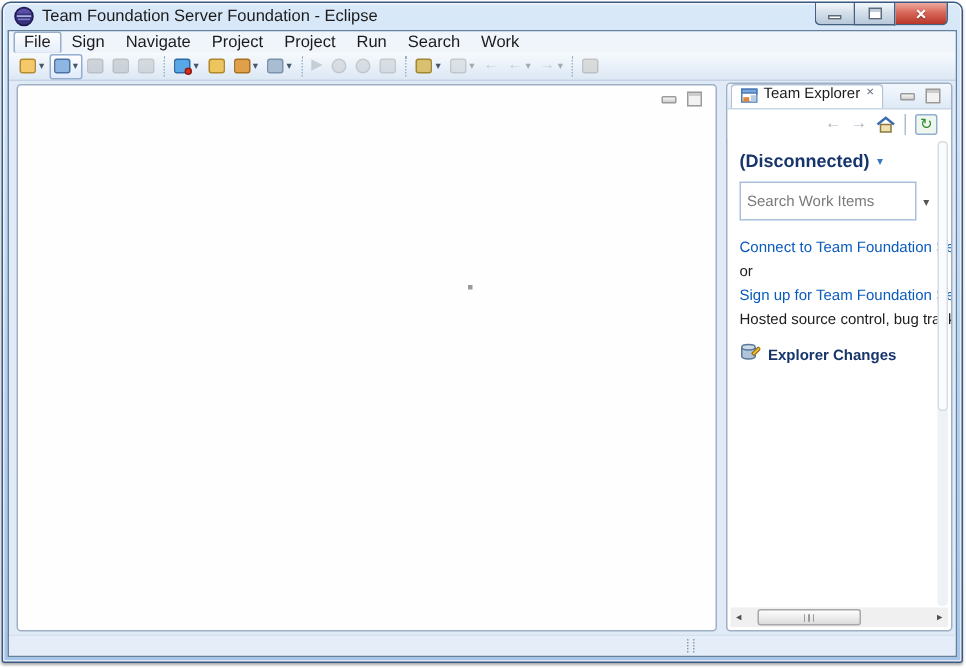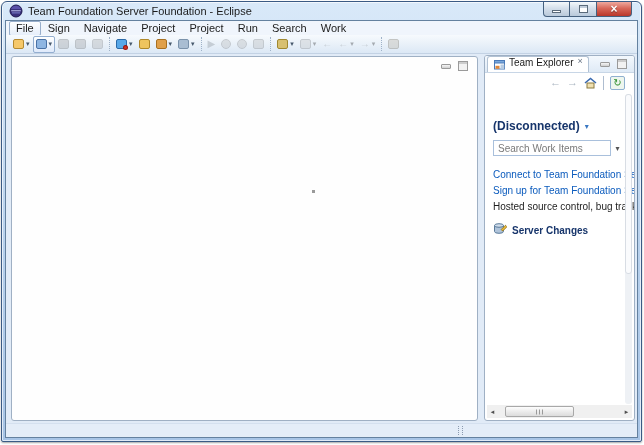--- a/index.html
+++ b/index.html
@@ -88,26 +88,26 @@
   .tab-close { font-size:9px; color:#6a7686; line-height:1; margin-left:1px; }
   .tabrow .mini-controls { position:absolute; right:7px; top:3px; }
 
   .view-toolbar { height:19px; display:flex; align-items:center; justify-content:flex-end;
     gap:6px; padding-right:9px; background:#fff; }
   .vt-btn { font-size:11px; line-height:1; display:flex; align-items:center; justify-content:center; }
   .vt-btn.nav { color:#a9b4c0; font-weight:bold; }
   .vt-refresh { width:15px; height:14px; border:1px solid #8fb0d0; border-radius:2px;
     background:#eef6ee; color:#2f8f2f; font-size:10px; display:flex; align-items:center; justify-content:center; }
 
-  .view-content { padding:4px 10px 0 8px;margin-top:19px; }
+  .view-content { padding:4px 10px 0 8px; }
   .ctx-row { margin-top:4px; display:flex; align-items:center; gap:5px; }
   .ctx-label { font-size:12px; font-weight:bold; color:#17356b; }
   .ctx-dd { font-size:8px; color:#3a77c2; }
   .search-row { margin-top:7px; display:flex; align-items:center; }
-  .search-row input { flex:1; height:16px; border:1px solid #a9c0dc; font-size:10px;
+  .search-row input { flex:1; height:26px; border:1px solid #a9c0dc; font-size:10px;
     font-family:"Liberation Sans",sans-serif; padding:0 4px; color:#333; min-width:0; }
   .search-row input::placeholder { color:#7a7a7a; }
   .search-dd { width:13px; text-align:center; font-size:8px; color:#555; }
 
   .links { margin-top:13px; font-size:10px; }
   .links a { color:#0b5bbd; text-decoration:none; display:block; margin-bottom:5px; white-space:nowrap; }
   .links .plain { color:#1e1e1e; margin-bottom:5px; white-space:nowrap; }
 
   .pending { margin-top:9px; display:flex; align-items:center; gap:5px; }
   .p-label { font-size:10px; font-weight:bold; color:#17356b; }
@@ -311,32 +311,33 @@
             <div class="ctx-row">
               <span class="ctx-label">(Disconnected)</span>
               <span class="ctx-dd">▾</span>
             </div>
             <div class="search-row">
               <input placeholder="Search Work Items" style="">
               <span class="search-dd">▾</span>
             </div>
             <div class="links">
               <a href="#">Connect to Team Foundation Server</a>
+              <div class="plain">or</div>
               <a href="#">Sign up for Team Foundation Service</a>
               <div class="plain">Hosted source control, bug tracking, build</div>
             </div>
             <div class="pending">
               <span class="p-icon">
                 <svg width="14" height="13" viewBox="0 0 14 13">
                   <path d="M1.5 3.5 v6 a4.5 1.8 0 0 0 9 0 v-6" fill="#b0c4da" stroke="#5a7a9a"></path>
                   <ellipse cx="6" cy="3.5" rx="4.5" ry="1.8" fill="#cfdcea" stroke="#5a7a9a"></ellipse>
                   <rect x="8.2" y="5.2" width="6.2" height="2.2" rx="0.5" fill="#e8b83a" stroke="#8a6a10" stroke-width="0.7" transform="rotate(-45 11 6.5)"></rect>
                 </svg>
               </span>
-              <span class="p-label">Server Changes</span>
+              <span class="p-label">Explorer Changes</span>
             </div>
           </div>
 
           <div class="vscroll">
             <div class="vthumb"></div>
           </div>
           <div class="hscroll">
             <span class="harrow">◄</span>
             <div class="htrack">
               <div class="hthumb"></div>

